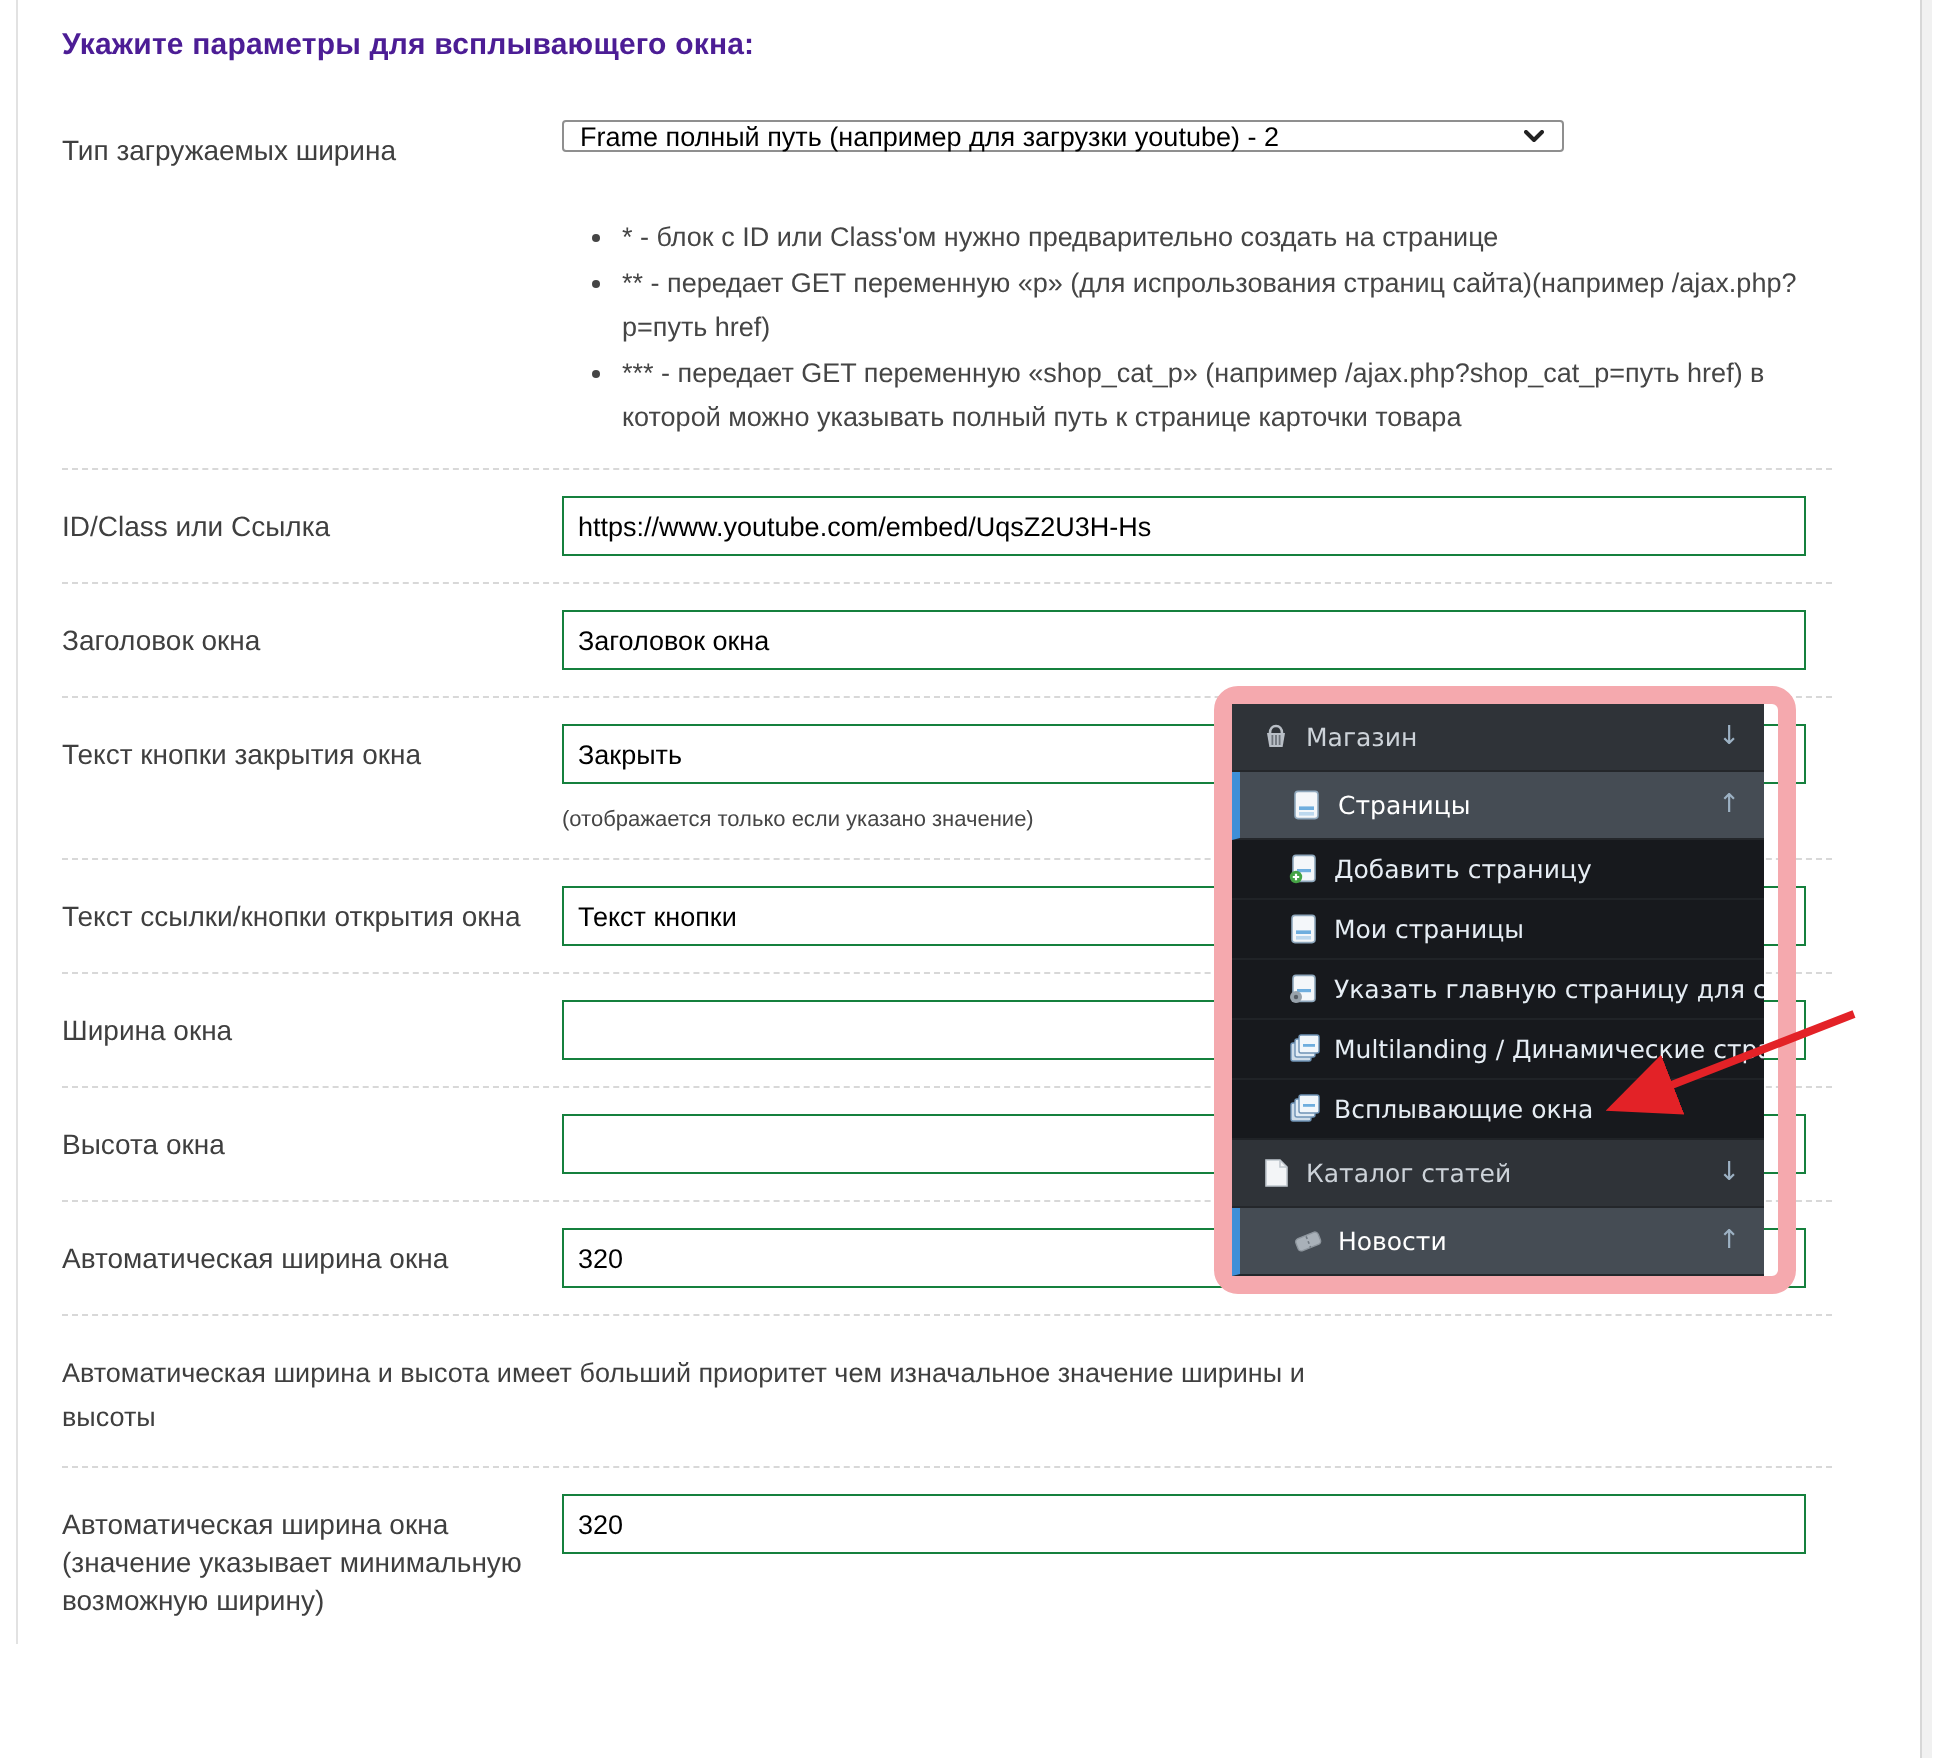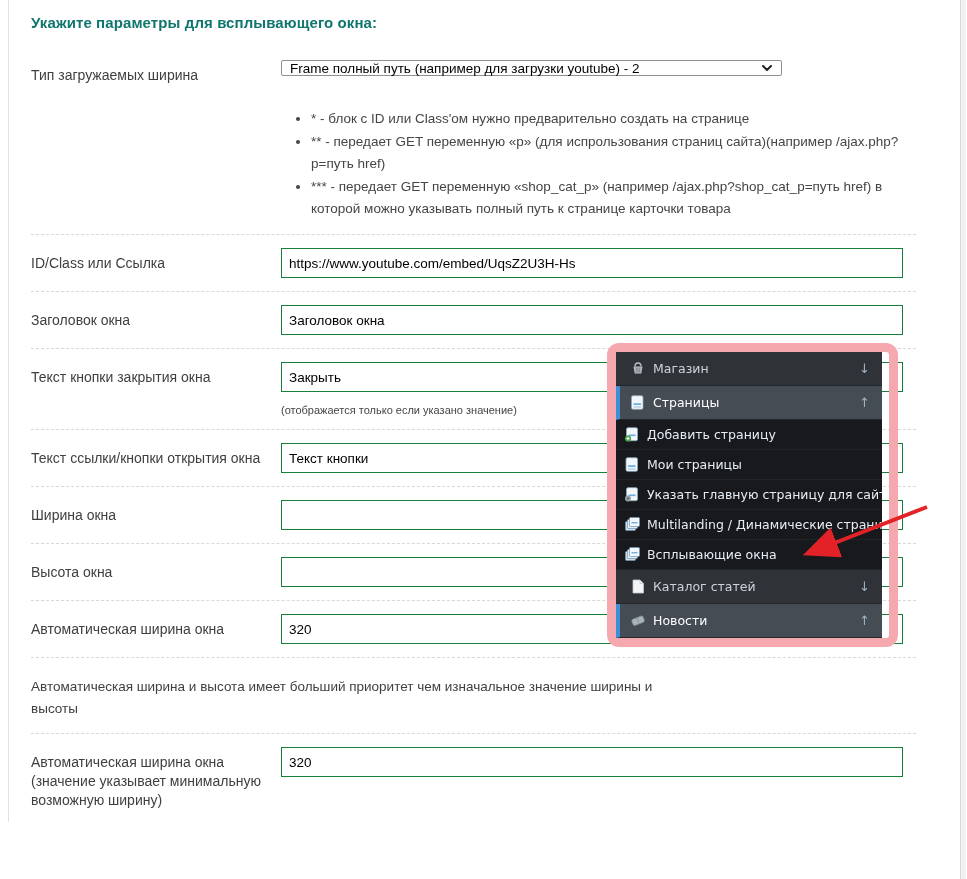--- a/index.html
+++ b/index.html
@@ -3,21 +3,21 @@
 <meta charset="utf-8">
 <style>
   html,body{margin:0;padding:0;background:#ffffff;}
   body{width:967px;height:879px;position:relative;font-family:"Liberation Sans",sans-serif;overflow:hidden;}
 
   .page{position:absolute;left:8px;top:0;width:947px;height:822px;border-left:1px solid #e2e2e2;
         background:#fff;padding:12px 0 0 22px;box-sizing:border-box;overflow:hidden;}
 
   .scroll-strip{position:absolute;right:1px;top:0;width:5px;height:879px;background:#f1f1f1;border-left:1px solid #d7d7d7;}
 
-  h1.title{font-size:15px;font-weight:bold;color:#0f766e;margin:2px 0 16px 0;letter-spacing:.1px;}
+  h1.title{font-size:15px;font-weight:bold;color:#4c1d95;margin:2px 0 16px 0;letter-spacing:.1px;}
 
   .frow{display:flex;align-items:flex-start;padding:13px 0;width:885px;box-sizing:border-box;}
   .frow.sep{border-top:1px dashed #d8d8d8;}
   .flabel{width:250px;flex:0 0 250px;font-size:14px;color:#3f3f3f;line-height:19px;padding-top:6px;}
   .flabel.bold{font-weight:bold;color:#333;}
   .fcontrol{flex:1;}
   .finput{width:622px;height:30px;box-sizing:border-box;border:1px solid #15803d;background:#fff;
           font-family:"Liberation Sans",sans-serif;font-size:13.5px;color:#000;padding:0 7px;border-radius:0;outline:none;}
   .fnote{font-size:11px;color:#454545;margin-top:12px;}
   .fdesc{font-size:13.5px;color:#3f3f3f;line-height:22px;width:625px;padding-top:5px;}
@@ -32,23 +32,23 @@
 
   
   .menu-frame{position:absolute;left:607px;top:343px;width:291px;height:304px;box-sizing:border-box;
               border:9px solid #f5a9ae;border-radius:12px;z-index:10;background:transparent;}
   .menu{width:266px;height:286px;background:#bef264;overflow:hidden;font-family:"DejaVu Sans",sans-serif;}
   .mi{display:flex;align-items:center;box-sizing:border-box;cursor:pointer;}
   .mi .lbl{font-size:12.5px;white-space:nowrap;overflow:hidden;}
   .mi .arrow{margin-left:auto;padding-right:12px;font-size:13px;color:#9db2c4;flex:0 0 auto;}
   .mi.top{height:34px;background:#2f3338;border-bottom:1px solid #24272b;padding-left:14px;}
   .mi.top .lbl{color:#cdd3d9;}
-  .mi.top.active{background:#454c54;border-left:4px solid #3e8fd8;padding-left:10px;}
+  .mi.top.active{background:#454c54;border-left:4px solid #3e8fd8;padding-left:26px;}
   .mi.top.active .lbl{color:#fff;}
-  .mi.sub{height:30px;background:#17191d;border-bottom:1px solid #202327;padding-left:8px;}
+  .mi.sub{height:30px;background:#17191d;border-bottom:1px solid #202327;padding-left:28px;}
   .mi.sub .lbl{color:#e6edf4;}
   .micon{width:16px;height:15px;margin-right:7px;flex:0 0 16px;display:inline-block;}
 
   .red-arrow{position:absolute;left:770px;top:485px;z-index:20;pointer-events:none;}
 </style>
 </head>
 <body>
 
 <div class="page">
   <h1 class="title">Укажите параметры для всплывающего окна:</h1>

